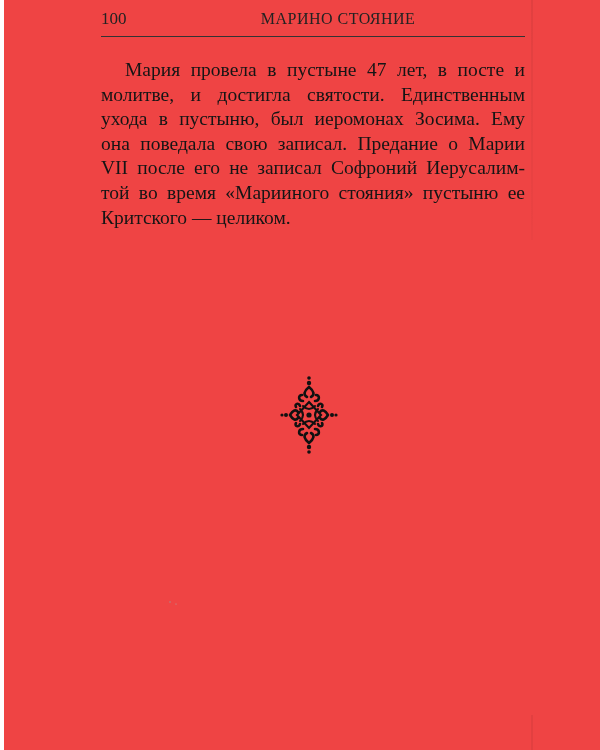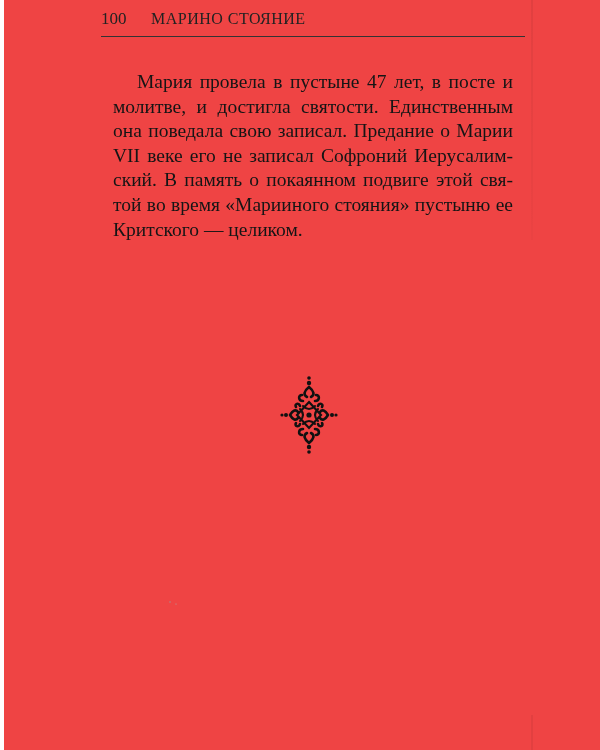--- a/index.html
+++ b/index.html
@@ -34,20 +34,21 @@
       top: 0;
       font-size: 17px;
       line-height: 22px;
       color: #222;
     }
     .running-title {
       position: absolute;
       left: 50px;
       right: 0;
       top: 0;
+      text-align: center;
       font-size: 16px;
       line-height: 22px;
       letter-spacing: 0.5px;
       color: #222;
     }
     .head-rule {
       position: absolute;
       left: 97px;
       top: 36px;
       width: 424px;
@@ -58,21 +59,21 @@
       position: absolute;
       left: 97px;
       top: 58px;
       width: 424px;
       font-size: 19.5px;
       line-height: 24.6px;
       text-align: justify;
       color: #151515;
     }
     .body-text p {
-      margin: 12px;
+      margin: 0;
     }
     .line {
       display: block;
       text-align: justify;
       text-align-last: justify;
       white-space: nowrap;
       overflow: visible;
     }
     .line.first {
       padding-left: 24px;
@@ -119,23 +120,23 @@
   <div class="running-head">
     <span class="page-number">100</span>
     <span class="running-title">МАРИНО СТОЯНИЕ</span>
   </div>
   <div class="head-rule"></div>
 
   <div class="body-text">
     <p>
       <span class="line first">Мария провела в пустыне 47 лет, в посте и</span>
       <span class="line">молитве, и достигла святости. Единственным</span>
+      <span class="line">ухода в пустыню, был иеромонах Зосима. Ему</span>
       <span class="line">она поведала свою записал. Предание о Марии</span>
-      <span class="line">VII веке его не записал Софроний Иерусалим-</span>
-      <span class="line">ский. В память о покаянном подвиге этой свя-</span>
+      <span class="line">VII после его не записал Софроний Иерусалим-</span>
       <span class="line">той во время «Марииного стояния» пустыню ее</span>
       <span class="line last">Критского — целиком.</span>
     </p>
   </div>
 
   <div class="ornament">
     <svg width="58" height="80" viewBox="0 0 58 80" xmlns="http://www.w3.org/2000/svg">
       <g fill="#111" stroke="#111">
 
         <circle cx="29" cy="3" r="1.8" stroke="none"></circle>

